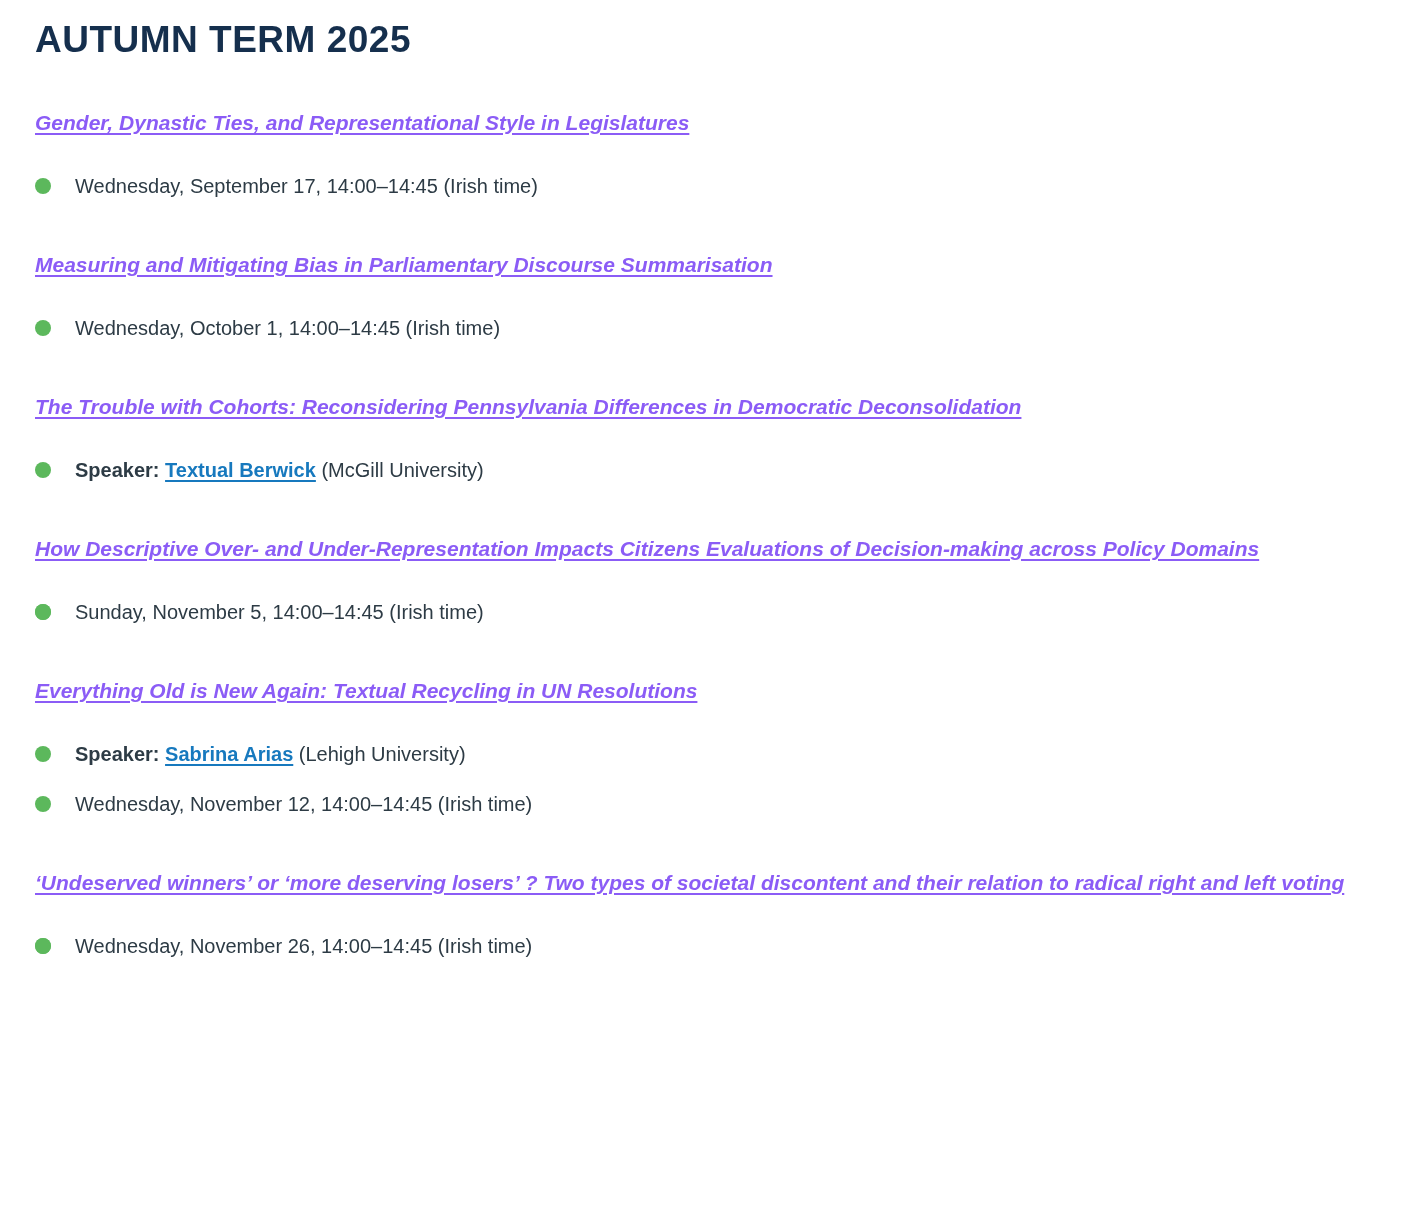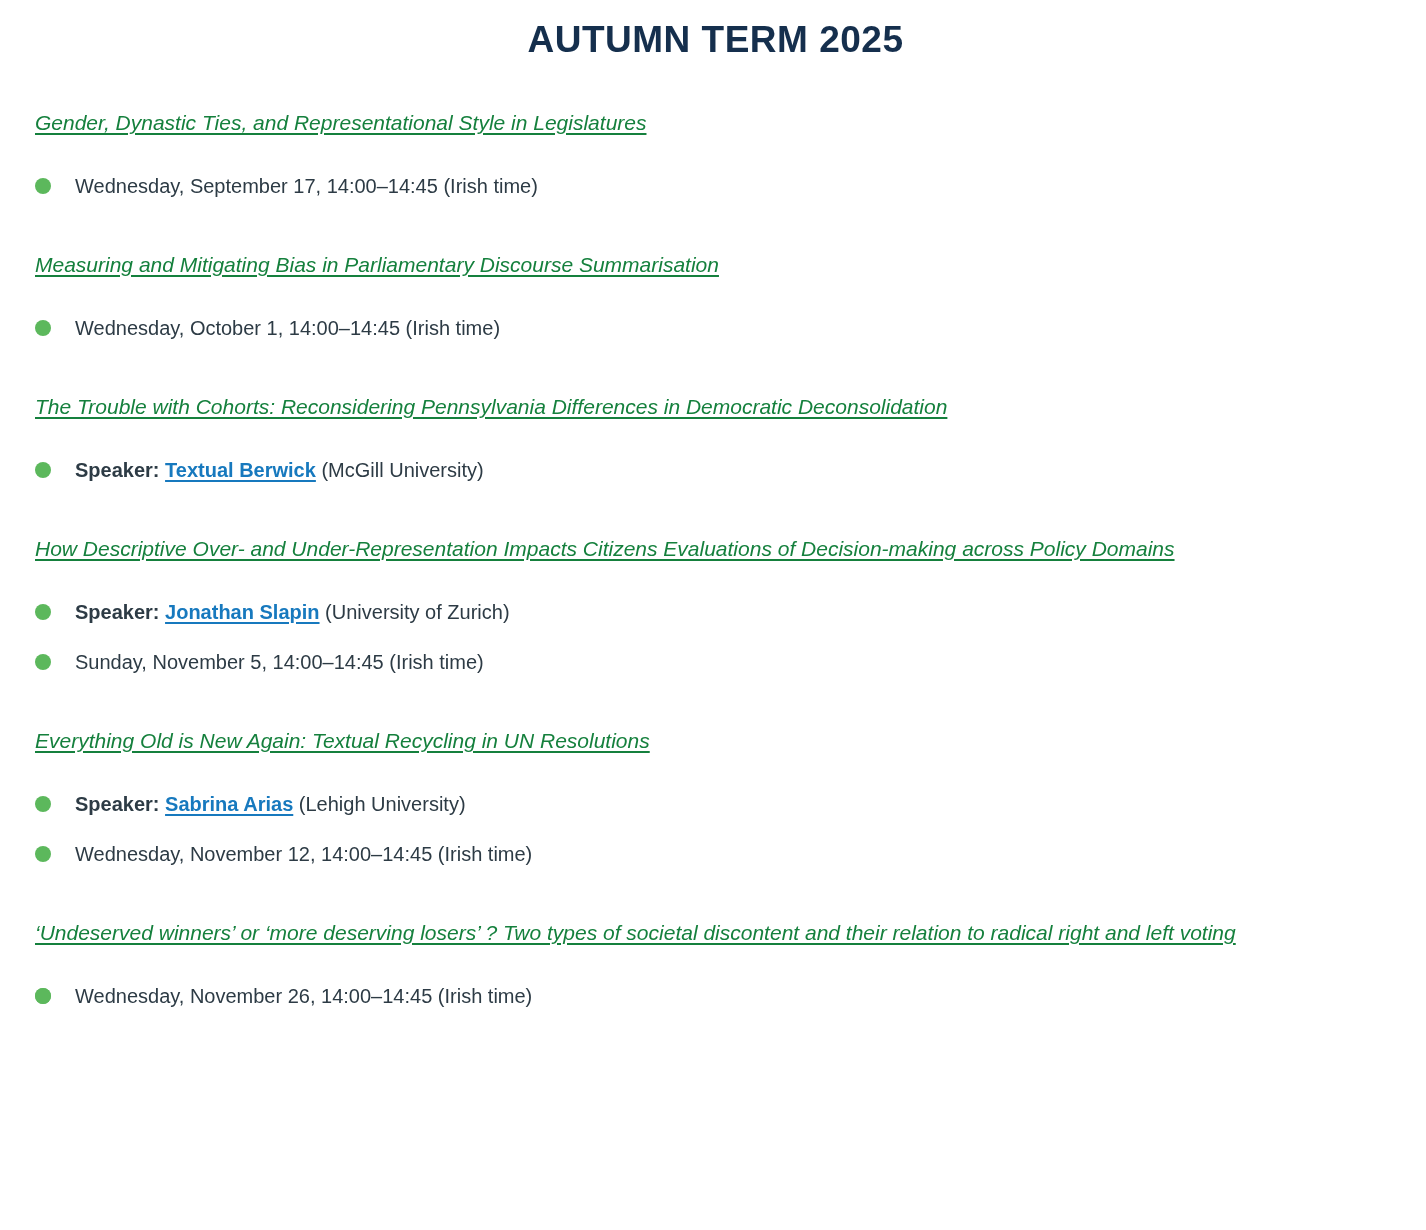--- a/index.html
+++ b/index.html
@@ -10,33 +10,32 @@
     font-family: "Liberation Sans", "DejaVu Sans", sans-serif;
     color: #2d3b45;
   }
   .page {
     width: 1426px;
     min-height: 1230px;
     padding: 18px 30px 10px 35px;
   }
   h1.page-title {
     margin: 0 0 48px 0;
-    text-align: center;
     font-size: 37px;
     line-height: 44px;
     font-weight: 700;
     letter-spacing: 0.5px;
     color: #152f4d;
   }
   .talk { margin: 0 0 54px 0; }
   .talk-title-line { margin: 0; font-size: 21px; line-height: 26px; }
   a.talk-title {
-    color: #15803d;
+    color: #8b5cf6;
     font-style: italic;
-    font-weight: 400;
+    font-weight: 700;
     text-decoration: underline;
     text-decoration-thickness: 2px;
     text-underline-offset: 3px;
   }
   ul.talk-meta {
     list-style: none;
     margin: 38px 0 0 0;
     padding: 0;
   }
   ul.talk-meta li {
@@ -108,21 +107,20 @@
     </ul>
   </section>
 
   <section class="talk">
     <p class="talk-title-line">
       <a class="talk-title" href="#">How Descriptive Over- and Under-Representation Impacts Citizens Evaluations of Decision-making across Policy Domains</a>
     </p>
     <ul class="talk-meta">
       <li>
         <span class="bullet-dot"></span>
-        <span class="speaker-line"><strong>Speaker: </strong><a href="#" class="name-link">Jonathan Slapin</a><span> (University of Zurich)</span></span>
       </li>
       <li>
         <span class="bullet-dot"></span>
         <span>Sunday, November 5, 14:00–14:45 (Irish time)</span>
       </li>
     </ul>
   </section>
 
   <section class="talk">
     <p class="talk-title-line">

